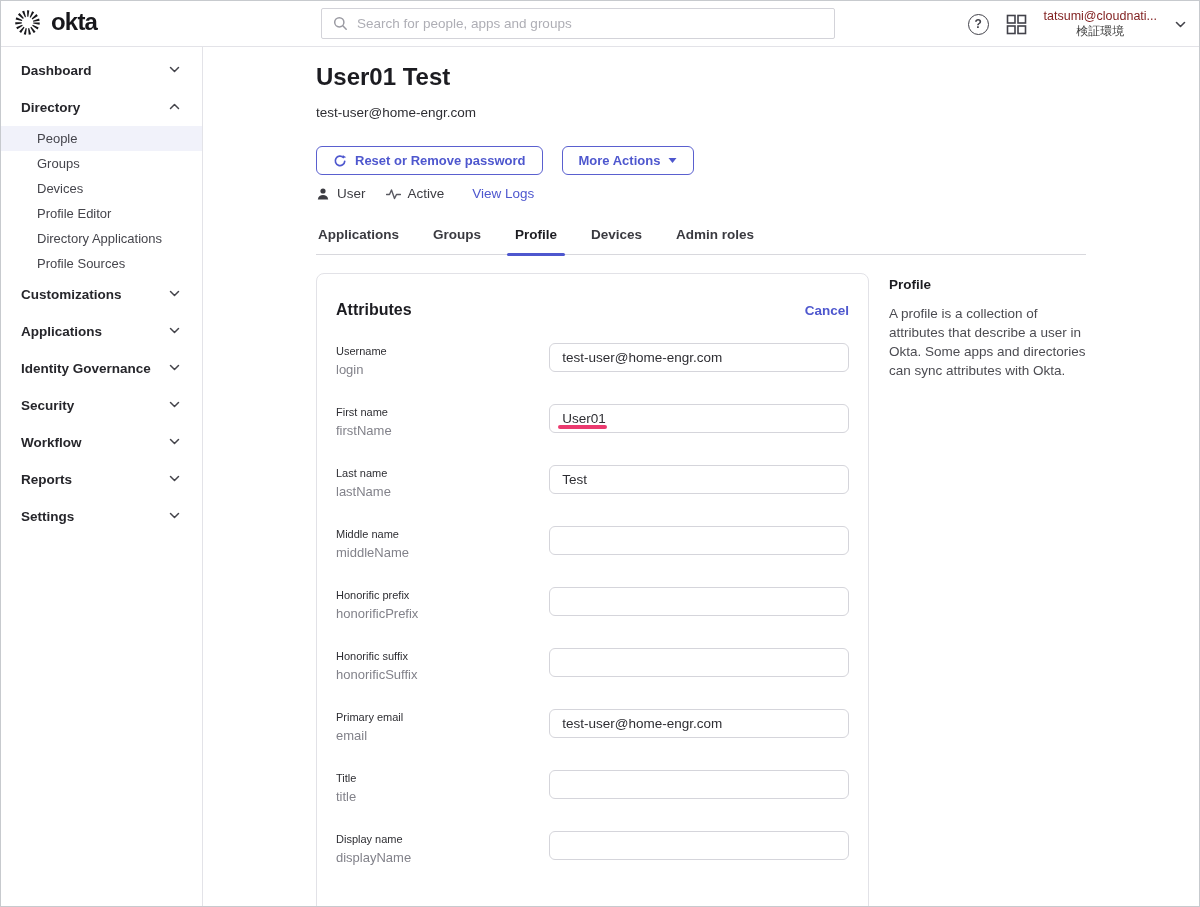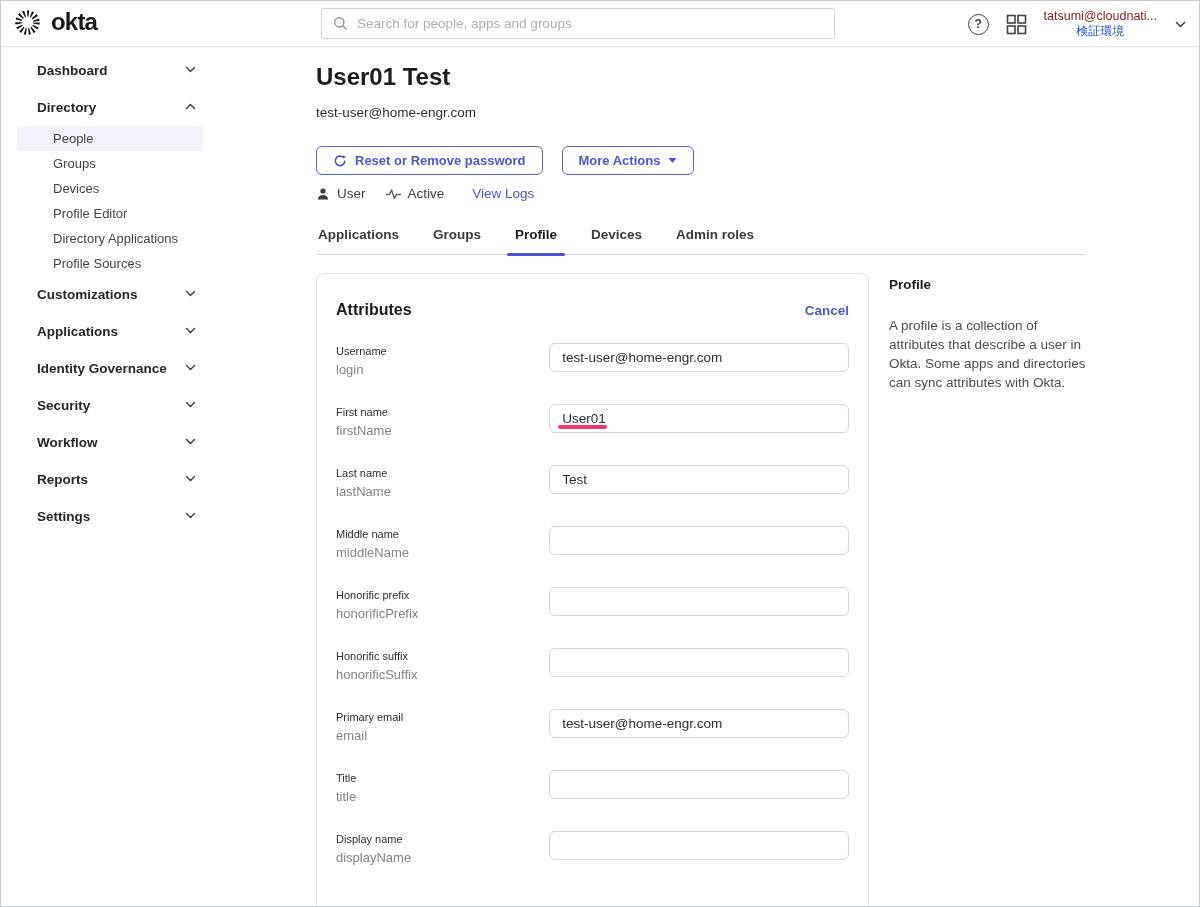--- a/index.html
+++ b/index.html
@@ -20,23 +20,23 @@
   .search-input { border:none; outline:none; flex:1; font-size:13.5px;
                   font-family:"Liberation Sans",sans-serif; color:#3c3c42; background:transparent; }
   .search-input::placeholder { color:#aeaeb5; }
   .topbar-right { position:absolute; right:12px; top:0; height:46px; display:flex;
                   align-items:center; gap:17px; }
   .help-btn { width:21px; height:21px; border:1.7px solid #42424a; border-radius:50%;
               display:flex; align-items:center; justify-content:center;
               font-size:12px; font-weight:700; color:#42424a; cursor:pointer; }
   .account { text-align:center; line-height:1.25; cursor:pointer; }
   .account-email { font-size:12.5px; color:#7f1d1d; }
-  .account-org { font-size:12px; color:#1d4ed8; }
-  
-  .sidebar { position:absolute; top:46px; left:16px; width:202px; bottom:0; background:#fff;
+  .account-org { font-size:12px; color:#404040; }
+  
+  .sidebar { position:absolute; top:46px; left:0; width:202px; bottom:0; background:#fff;
              border-right:1px solid #e3e3e8; padding-top:5px; }
   .nav-item { height:37px; display:flex; align-items:center; justify-content:space-between;
               padding:0 21px 0 20px; font-size:13.5px; font-weight:600; color:#26262b; cursor:pointer; }
   .nav-sub { height:25px; display:flex; align-items:center; padding-left:36px;
              font-size:13px; color:#45454c; cursor:pointer; }
   .nav-sub.active { background:#f1f2fa; }
   .chev { flex:0 0 auto; }
   
   .main { position:absolute; left:202px; top:46px; right:0; bottom:0; background:#fff; }
   .page-title { position:absolute; left:113px; top:16px; font-size:24px; font-weight:600; color:#1c1c21; }
@@ -72,21 +72,21 @@
   .attr-var { font-size:13px; color:#82828a; margin-top:5px; }
   .attr-input-wrap { position:relative; width:301px; }
   .attr-input { width:100%; height:29px; border:1px solid #d5d5db; border-radius:6px;
                 padding:0 12px; font-size:13.5px; color:#2e2e33; background:#fff;
                 font-family:"Liberation Sans",sans-serif; outline:none; }
   .annotation-underline { position:absolute; left:9px; top:21px; width:49px; height:4px;
                           background:#eb3a6f; border-radius:2px; pointer-events:none; }
   
   .side-panel { position:absolute; left:686px; top:230px; width:200px; }
   .side-panel-title { font-size:13.5px; font-weight:600; color:#1c1c21; }
-  .side-panel-text { margin-top:24px; font-size:13.5px; color:#4c4c52; line-height:19px; }
+  .side-panel-text { margin-top:12px; font-size:13.5px; color:#4c4c52; line-height:19px; }
 </style>
 </head>
 <body>
 
 <div class="topbar">
   <div class="brand">
     <span style="display:flex">
       <svg width="27" height="27" viewBox="0 0 27 27">
         <circle cx="13.5" cy="13.5" r="9" fill="none" stroke="#17171b" stroke-width="6.5" stroke-dasharray="1.7 2.1"></circle>
       </svg>

